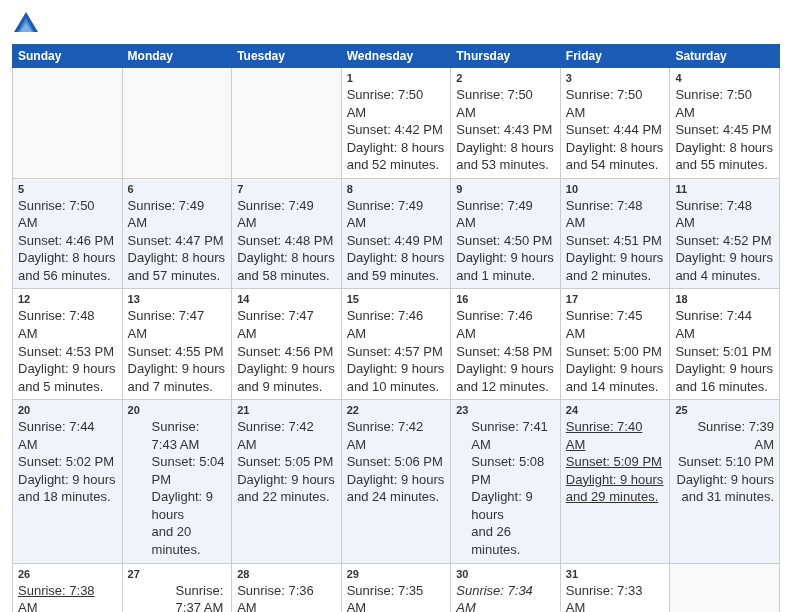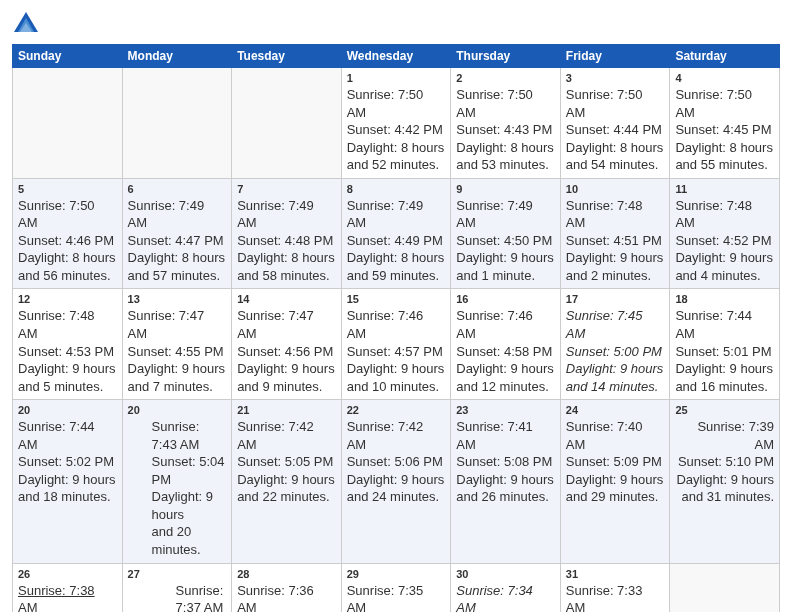--- a/index.html
+++ b/index.html
@@ -251,21 +251,21 @@
           </td>
           <td>
             <span class="day-num">16</span>
             <div class="day-info" style="white-space: pre-line;">Sunrise: 7:46 AM
 Sunset: 4:58 PM
 Daylight: 9 hours
 and 12 minutes.</div>
           </td>
           <td>
             <span class="day-num">17</span>
-            <div class="day-info" style="white-space: pre-line; font-style: italic;">Sunrise: 7:45 AM
+            <div class="day-info" style="white-space: pre-line;">Sunrise: 7:45 AM
 Sunset: 5:00 PM
 Daylight: 9 hours
 and 14 minutes.</div>
           </td>
           <td>
             <span class="day-num">18</span>
             <div class="day-info" style="white-space: pre-line;">Sunrise: 7:44 AM
 Sunset: 5:01 PM
 Daylight: 9 hours
 and 16 minutes.</div>
@@ -295,28 +295,28 @@
           </td>
           <td>
             <span class="day-num">22</span>
             <div class="day-info" style="white-space: pre-line;">Sunrise: 7:42 AM
 Sunset: 5:06 PM
 Daylight: 9 hours
 and 24 minutes.</div>
           </td>
           <td>
             <span class="day-num">23</span>
-            <div class="day-info" style="white-space: pre-line;">Sunrise: 7:41 AM
+            <div class="day-info" style="white-space: pre-line; margin-left: 15px;">Sunrise: 7:41 AM
 Sunset: 5:08 PM
 Daylight: 9 hours
 and 26 minutes.</div>
           </td>
           <td>
             <span class="day-num">24</span>
-            <div class="day-info" style="white-space: pre-line;">Sunrise: 7:40 AM
+            <div class="day-info" style="white-space: pre-line; text-decoration: underline;">Sunrise: 7:40 AM
 Sunset: 5:09 PM
 Daylight: 9 hours
 and 29 minutes.</div>
           </td>
           <td>
             <span class="day-num">25</span>
             <div class="day-info" style="white-space: pre-line; text-align: right;">Sunrise: 7:39 AM
 Sunset: 5:10 PM
 Daylight: 9 hours
 and 31 minutes.</div>

